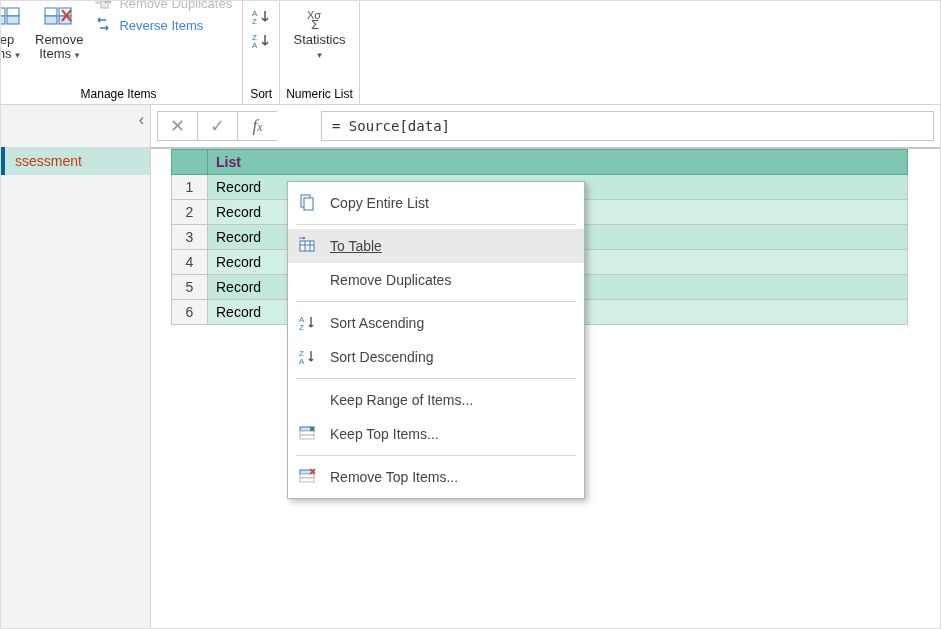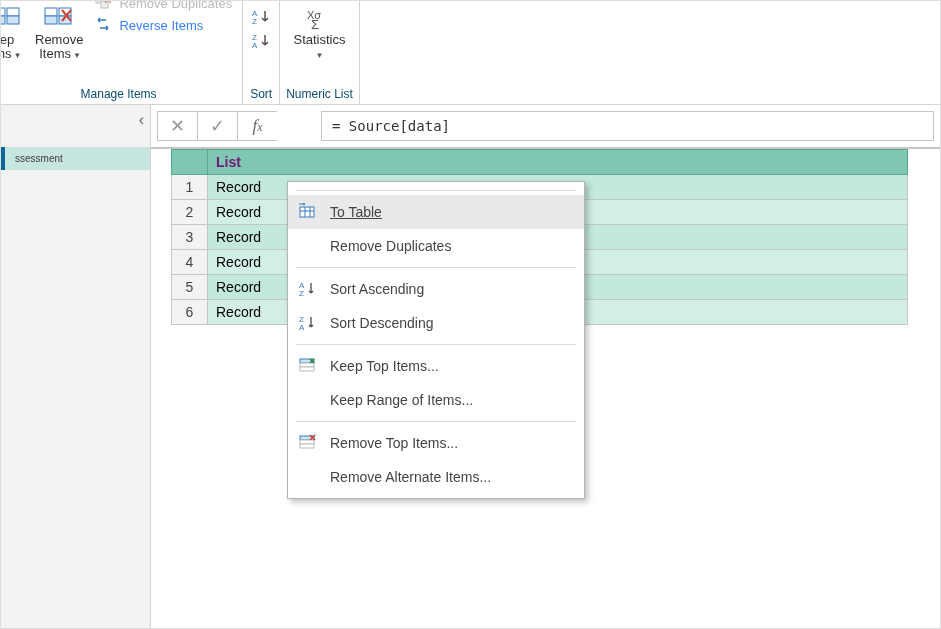--- a/index.html
+++ b/index.html
@@ -3,36 +3,36 @@
 <meta charset="utf-8">
 <style>
   * { box-sizing: border-box; }
   html, body { margin: 0; padding: 0; font-family: "Segoe UI", Tahoma, sans-serif; font-size: 14px; color: #333; background: #fff; }
   .app { width: 941px; height: 629px; position: relative; background: #fff; overflow: hidden; border: 1px solid #ddd;}
 
   
   .ribbon { display: flex; align-items: stretch; border-bottom: 1px solid #d4d4d4; height: 104px; background: #fff; }
   .ribbon-group { display: flex; flex-direction: column; align-items: center; border-right: 1px solid #d4d4d4; padding: 2px 6px 0 6px; }
   .ribbon-group-body { flex: 1; display: flex; align-items: flex-start; gap: 4px; }
-  .ribbon-group-label { font-size: 12px; color: #0c4a6e; padding: 4px 0 3px 0; white-space: nowrap; }
+  .ribbon-group-label { font-size: 12px; color: #000000; padding: 4px 0 3px 0; white-space: nowrap; }
   .big-btn { display: flex; flex-direction: column; align-items: center; justify-content: flex-start; padding: 2px 4px; cursor: default; }
   .big-btn .icon { width: 32px; height: 28px; display:flex; align-items:center; justify-content:center;}
   .big-btn .lbl { font-size: 13px; line-height: 14px; text-align: center; color: #333; }
   .big-btn .lbl .caret { font-size: 9px; color: #555; }
   .small-btn-col { display: flex; flex-direction: column; gap: 2px; padding-top: 2px;}
   .small-btn { display: flex; align-items: center; gap: 6px; padding: 2px 4px; font-size: 13px; color: #3b82f6; white-space: nowrap; cursor:default;}
   .sort-col { display:flex; flex-direction:column; gap:4px; align-items:center; padding-top:4px;}
   .sort-icon { width:24px; height:20px; display:flex; align-items:center; justify-content:center; cursor:default;}
 
   
   .main { display: flex; height: calc(629px - 104px); }
   .left-pane { width: 150px; background: #f3f3f3; border-right: 1px solid #d4d4d4; display: flex; flex-direction: column; }
   .collapse-bar { display: flex; justify-content: flex-end; padding: 6px 6px 0 0; color: #666; }
   .query-list { flex: 1; padding-top: 18px; }
-  .query-item { padding: 6px 10px 6px 10px; border-left: 4px solid #069; background: #c8e6e0; color: #404040; font-size: 10px;}
+  .query-item { padding: 6px 10px 6px 10px; border-left: 4px solid #069; background: #c8e6e0; color: #c2410c; font-size: 14px;}
   .right-pane { flex: 1; display: flex; flex-direction: column; }
 
   
   .formula-row { display: flex; align-items: stretch; border-bottom: 2px solid #c6c6c6; height: 44px; padding: 6px 6px 6px 6px; gap: 0; }
   .fb-btn { width: 40px; display:flex; align-items:center; justify-content:center; border:1px solid #c6c6c6; border-right:none; color:#666; background:#fff; cursor:default;}
   .fb-btn.first { border-left:1px solid #c6c6c6;}
   .fb-input { flex:1; border:1px solid #c6c6c6; font-family: Consolas, monospace; font-size: 14px; padding: 4px 10px; display:flex; align-items:center; background:#fff;margin-left:44px;}
 
   
   .grid-wrap { padding: 0 0 0 20px; position: relative; }
@@ -220,20 +220,29 @@
     <th class="row-h">6</th>
     <td class="cell"><span>Record</span></td>
               </tr>
             </tbody>
       </table>
     </div>
   </div>
 </div>
 
 <div class="context-menu">
+  <div class="cm-item">
+    <span class="cm-icon">
+      <svg width="18" height="18">
+            <rect x="3" y="1" width="9" height="12" fill="#fff" stroke="#3a7abf"></rect>
+            <rect x="6" y="4" width="9" height="12" fill="#fff" stroke="#3a7abf"></rect>
+          </svg>
+    </span>
+    <span>Copy Entire List</span>
+  </div>
   <div class="cm-sep"></div>
   <div class="cm-item hover">
     <span class="cm-icon">
       <svg width="18" height="18">
             <rect x="2" y="4" width="14" height="10" fill="#fff" stroke="#3a7abf"></rect>
             <line x1="2" y1="8" x2="16" y2="8" stroke="#3a7abf"></line>
             <line x1="7" y1="4" x2="7" y2="14" stroke="#3a7abf"></line>
             <line x1="12" y1="4" x2="12" y2="14" stroke="#3a7abf"></line>
             <path d="M1 1 h6 M7 1 l-2 -1 M7 1 l-2 1" stroke="#3a7abf" fill="none"></path>
           </svg>
@@ -260,46 +269,42 @@
       <svg width="18" height="18">
             <text x="1" y="8" font-size="8" fill="#3a7abf">Z</text>
             <text x="1" y="16" font-size="8" fill="#3a7abf">A</text>
             <path d="M13 3 v10 M13 13 l-2 -2 M13 13 l2 -2" stroke="#555" fill="none" stroke-width="1.4"></path>
           </svg>
     </span>
     <span>Sort Descending</span>
   </div>
   <div class="cm-sep"></div>
   <div class="cm-item">
+    <span class="cm-icon"></span>
+    <span>Keep Range of Items...</span>
+  </div>
+  <div class="cm-item">
     <span class="cm-icon">
       <svg width="18" height="18">
             <rect x="2" y="2" width="14" height="4" fill="#cfe4f7" stroke="#3a7abf"></rect>
             <rect x="2" y="6" width="14" height="4" fill="#fff" stroke="#bbb"></rect>
             <rect x="2" y="10" width="14" height="4" fill="#fff" stroke="#bbb"></rect>
             <path d="M12 2 l4 4 M16 2 l-4 4" stroke="#1a8a3a" stroke-width="1.5"></path>
           </svg>
     </span>
     <span>Keep Top Items...</span>
-  </div>
-  <div class="cm-item">
-    <span class="cm-icon"></span>
-    <span>Keep Range of Items...</span>
   </div>
   <div class="cm-sep"></div>
   <div class="cm-item">
     <span class="cm-icon">
       <svg width="18" height="18">
             <rect x="2" y="2" width="14" height="4" fill="#cfe4f7" stroke="#3a7abf"></rect>
             <rect x="2" y="6" width="14" height="4" fill="#fff" stroke="#bbb"></rect>
             <rect x="2" y="10" width="14" height="4" fill="#fff" stroke="#bbb"></rect>
             <line x1="12" y1="1" x2="17" y2="6" stroke="#c43" stroke-width="1.6"></line>
             <line x1="17" y1="1" x2="12" y2="6" stroke="#c43" stroke-width="1.6"></line>
           </svg>
     </span>
     <span>Remove Top Items...</span>
   </div>
-  <div class="cm-item">
-    <span class="cm-icon"></span>
-    <span>Remove Alternate Items...</span>
-  </div>
 </div>
 
 </div>
 
 </body></html>

